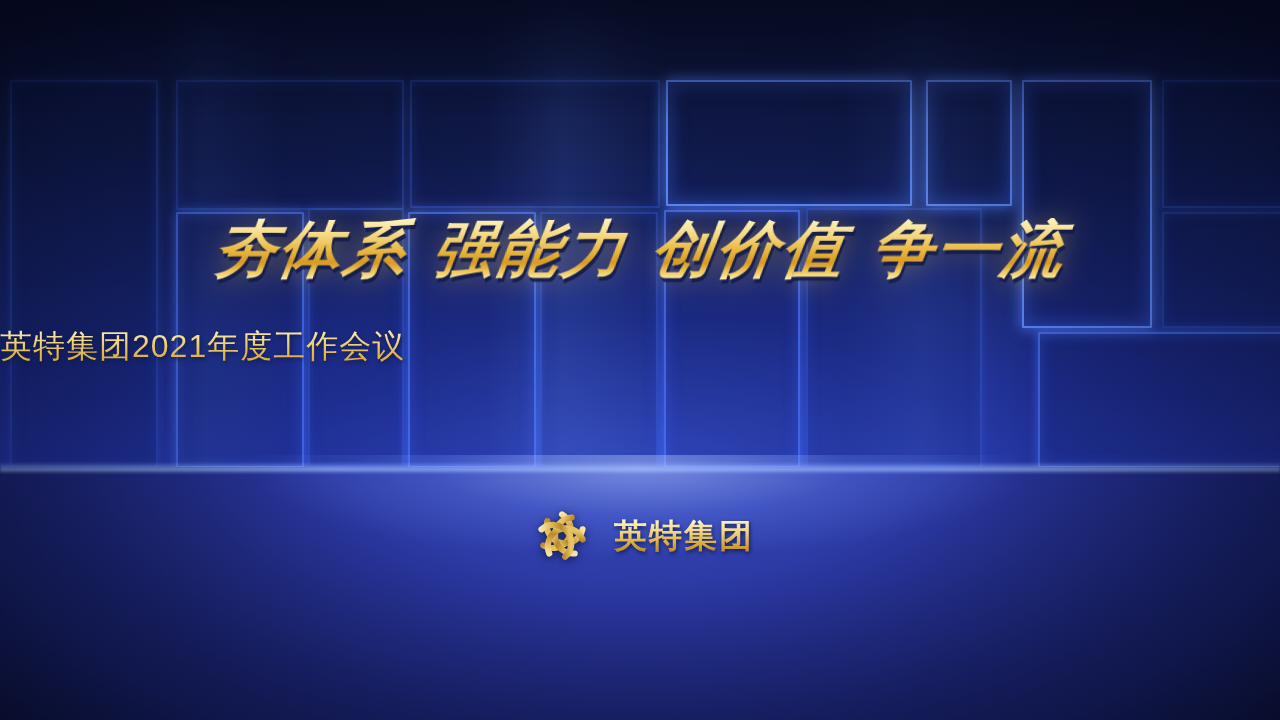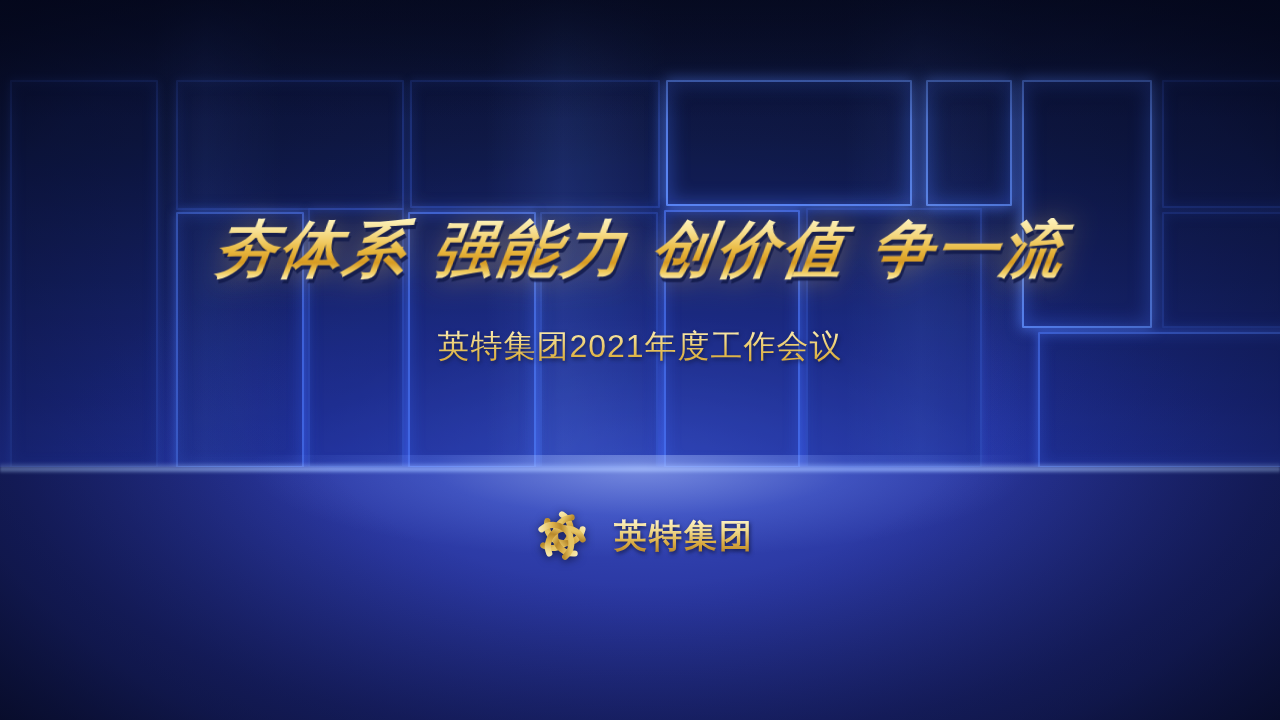--- a/index.html
+++ b/index.html
@@ -103,21 +103,20 @@
     color:transparent;
     -webkit-text-fill-color:transparent;
     filter:drop-shadow(2px 4px 0px rgba(18,26,74,.85))
            drop-shadow(0 0 14px rgba(255,210,90,.30));
     transform:skewX(-8deg);
   }
   .main-title .gap{display:inline-block;width:24px;}
 
   .sub-title{
     position:absolute;left:0;top:325px;width:1280px;
-    text-align:center;
     font-size:32px;
     font-weight:500;
     letter-spacing:1px;
     white-space:nowrap;
     background:linear-gradient(180deg,#fff3c4 0%,#f3dc8e 30%,#e3bc53 62%,#cf9c28 100%);
     -webkit-background-clip:text;background-clip:text;
     color:transparent;-webkit-text-fill-color:transparent;
     filter:drop-shadow(1px 2px 2px rgba(14,20,60,.75));
   }
 

